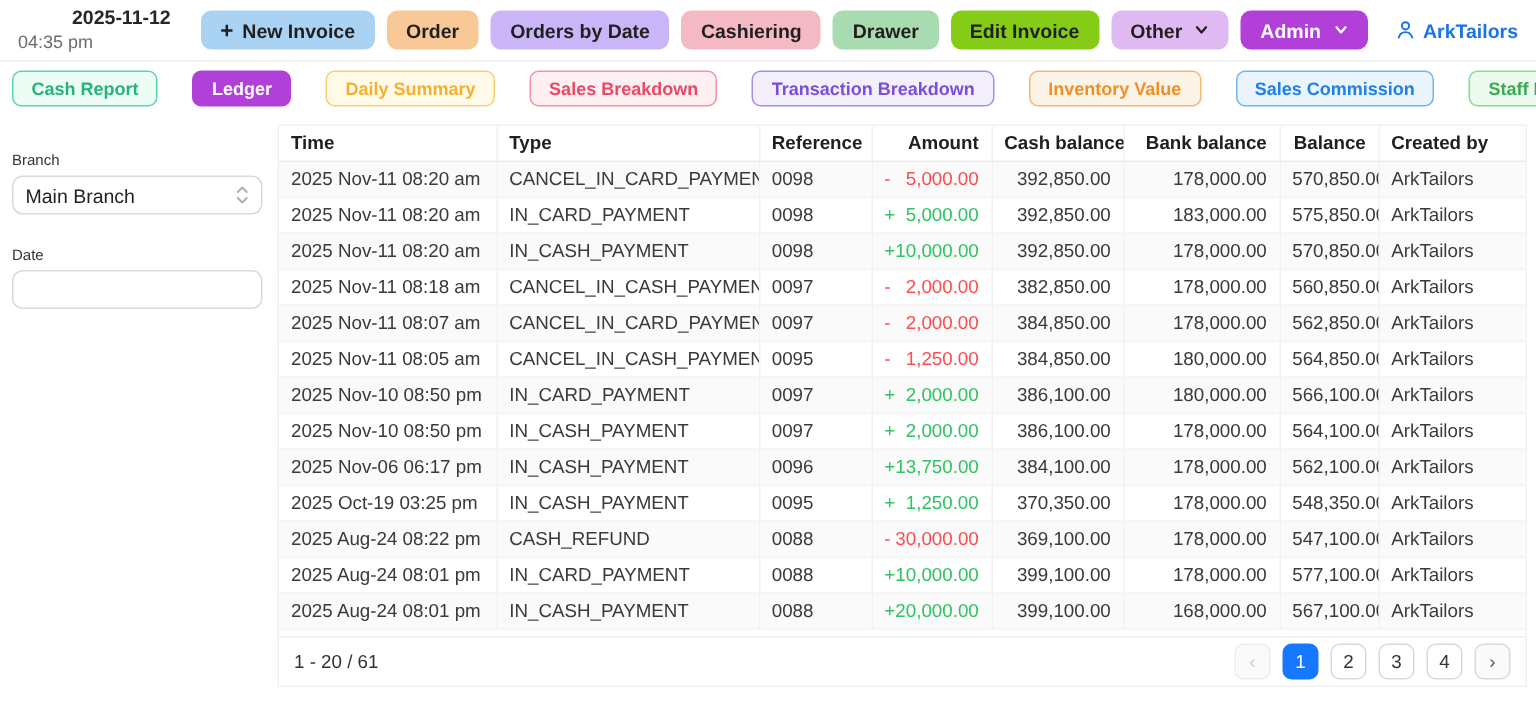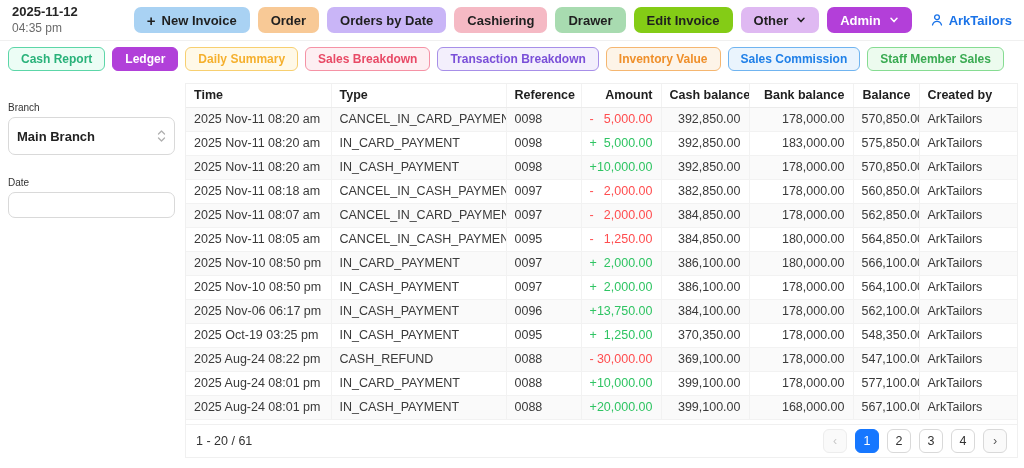--- a/index.html
+++ b/index.html
@@ -8,50 +8,50 @@
     width:1024px; height:468px; overflow:hidden;
     background:#ffffff; color:#262626;
     font-family:"Liberation Sans", sans-serif;
   }
   
   .topbar {
     display:flex; align-items:center; height:41px;
     padding:0 12px; border-bottom:1px solid #f0f0f0; gap:8px;
   }
   .datetime { line-height:1.25; }
-  .datetime .date { font-size:13px; font-weight:700; color:#262626; }
+  .datetime .date { font-size:13px; font-weight:700; color:#262626;margin-left:36px; }
   .datetime .time { font-size:12px; color:#6b6b6b; }
   .top-buttons { display:flex; gap:8px; margin-left:auto; align-items:center; }
   .top-btn {
     display:inline-flex; align-items:center; gap:6px; height:26px;
     padding:0 13px; border:none; border-radius:7px; cursor:pointer;
     font-family:"Liberation Sans", sans-serif;
     font-size:13px; font-weight:600; color:#1f1f1f; white-space:nowrap;
   }
   .top-btn .plus { font-size:15px; font-weight:700; line-height:1; }
   .top-btn .chev { display:inline-block; margin-left:2px; }
   .account {
     display:flex; align-items:center; gap:5px; margin-left:10px;
     color:#1a73e8; font-weight:700; font-size:13px; cursor:pointer; white-space:nowrap;
   }
   
-  .tabs { display:flex; gap:7px; align-items:center; height:35px; padding:0 8px; }
+  .tabs { display:flex; gap:23px; align-items:center; height:35px; padding:0 8px; }
   .tab {
     height:24px; padding:0 12px; border-radius:6px; border:1px solid; cursor:pointer;
     font-family:"Liberation Sans", sans-serif; font-size:12px; font-weight:700;
     white-space:nowrap; display:inline-flex; align-items:center;
   }
   
   .main { display:flex; align-items:flex-start; padding:0 8px; gap:10px; }
   .sidebar { width:167px; flex:none; padding-top:4px; }
   .sidebar label { display:block; font-size:10px; color:#333; margin:22px 0 4px; }
   .select {
     display:flex; align-items:center; justify-content:space-between;
-    height:38px; border:1px solid #d9d9d9; border-radius:7px;
-    padding:0 8px; font-size:13px; color:#222; cursor:pointer; background:#fff;font-weight:bold;
+    height:26px; border:1px solid #d9d9d9; border-radius:7px;
+    padding:0 8px; font-size:13px; color:#222; cursor:pointer; background:#fff;
   }
   .date-input {
     width:100%; height:26px; border:1px solid #d9d9d9; border-radius:7px;
     padding:0 8px; font-family:"Liberation Sans", sans-serif; font-size:13px;
   }
   
   .table-card { flex:1; border:1px solid #f0f0f0; margin-top:7px; background:#fff; }
   table { width:100%; border-collapse:collapse; table-layout:fixed; }
   th {
     font-size:12.5px; font-weight:700; text-align:left; color:#1f1f1f;

